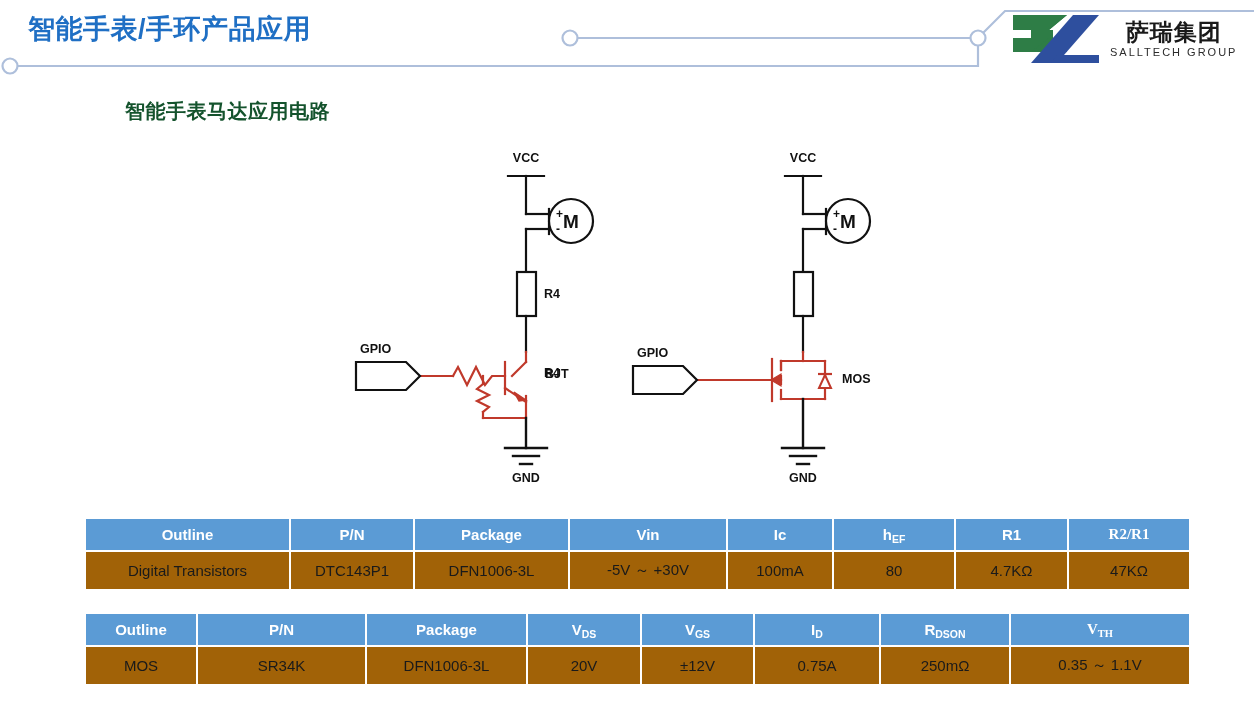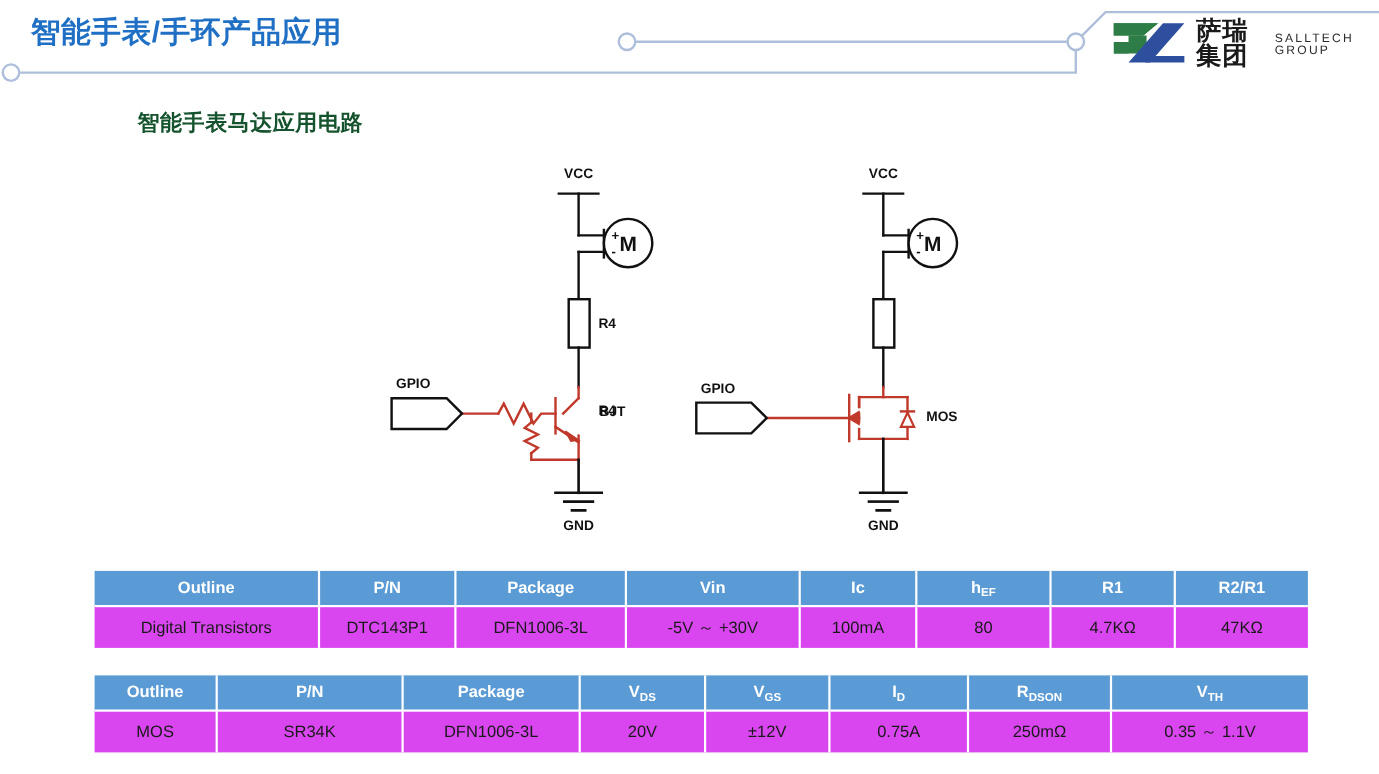--- a/index.html
+++ b/index.html
@@ -38,20 +38,21 @@
   #logo-block {
     position: absolute;
     left: 1011px; top: 13px;
     display: flex;
     align-items: center;
     gap: 9px;
   }
   #logo-mark { display: block; }
   #logo-text-wrap {
     display: flex;
+    flex-direction: column;
     align-items: center;
     line-height: 1;
   }
   #logo-cn {
     font-size: 23px;
     font-weight: bold;
     color: #1a1a1a;
     letter-spacing: 1px;
   }
   #logo-en {
@@ -122,23 +123,23 @@
   .spec-table th {
     background: #5B9BD5;
     color: #ffffff;
     font-size: 15px;
     font-weight: bold;
     text-align: center;
     padding: 7px 2px;
     border-right: 2px solid #ffffff;
     border-bottom: 2px solid #ffffff;
   }
-  .spec-table th:last-child { border-right: none; }
+  .spec-table th:last-child { border-right: none; font-family: Liberation Serif, serif; }
   .spec-table td {
-    background: #d946ef;
+    background: #a16207;
     color: #1a1a1a;
     font-size: 15px;
     text-align: center;
     padding: 9px 2px;
     border-right: 2px solid #ffffff;
   }
   .spec-table td:last-child { border-right: none; margin-left: 24px; }
   .spec-table sub {
     font-size: 10.5px;
     vertical-align: baseline;

